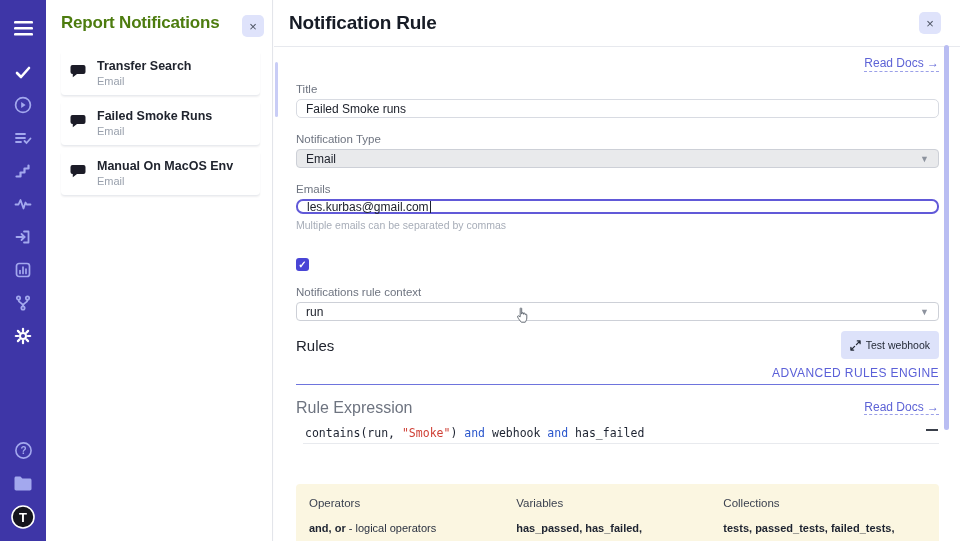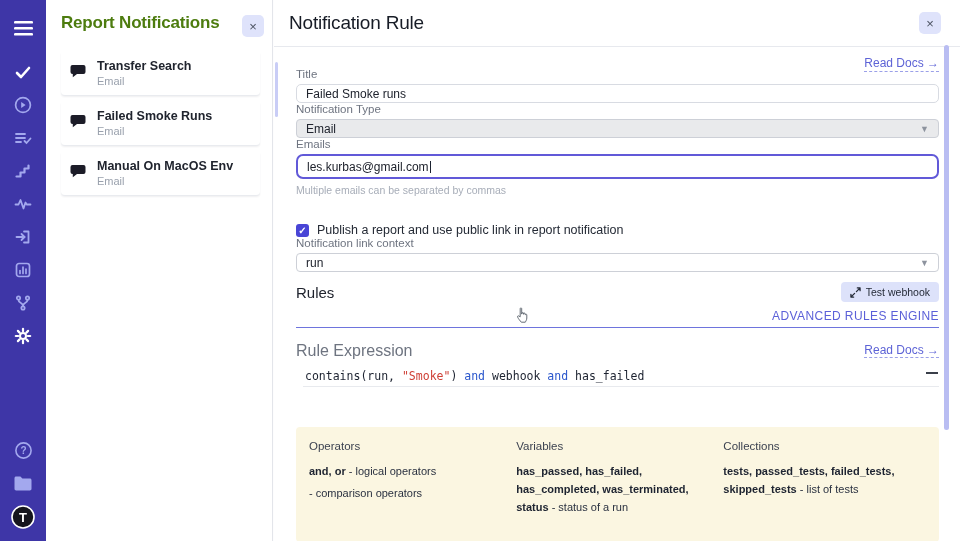--- a/index.html
+++ b/index.html
@@ -26,42 +26,42 @@
   .notif-item{display:flex;gap:10px;align-items:center;padding:6px 6px 8px 8px;
     border-bottom:1px solid #e9ebef;border-radius:0 0 4px 4px;
     box-shadow:0 1px 2px rgba(30,35,60,.07);margin-bottom:7px;cursor:pointer;background:#fff;}
   .nt{display:flex;flex-direction:column;gap:2px;}
   .nt .t{font-size:12.5px;font-weight:700;color:#20242e;}
   .nt .s{font-size:11px;color:#9aa1ad;}
   
   .mainpanel{position:absolute;left:274px;top:0;width:686px;height:541px;background:#fff;}
   .m-head{height:47px;border-bottom:1px solid #e7e9ee;display:flex;align-items:center;
     justify-content:space-between;padding:0 19px 0 15px;}
-  .m-title{font-size:19px;font-weight:400;color:#171c26;letter-spacing:-.2px;}
+  .m-title{font-size:19px;font-weight:700;color:#171c26;letter-spacing:-.2px;}
   .m-body{padding:3px 21px 0 22px;}
   .docs-row{text-align:right;margin-top:3px;height:15px;}
   .read-docs{display:inline-block;font-size:12px;color:#5d63d6;text-decoration:none;
     border-bottom:1px dashed #9ba0e8;line-height:1.15;cursor:pointer;}
-  .f-label{font-size:11.5px;color:#6e7480;}
+  .f-label{font-size:11.5px;color:#6e7480;margin-top:15px;}
   .input{margin-top:4px;height:19px;border:1px solid #d8dbe2;border-radius:5px;padding:0 9px;
     font-size:12px;color:#20242e;display:flex;align-items:center;background:#fff;cursor:text;}
-  .input.focused{border:2px solid #6159d8;border-radius:7px;height:25px;}
+  .input.focused{border:2px solid #6159d8;border-radius:7px;height:15px;}
   .caret{width:1px;height:12px;background:#1c2230;margin-left:1px;}
   .select{margin-top:4px;height:19px;border:1px solid #cdd0d7;border-radius:4px;padding:0 9px;
     font-size:12px;color:#20242e;display:flex;align-items:center;justify-content:space-between;cursor:pointer;background:#fff;}
   .select.gray{background:#e9eaec;}
   .sel-arrow{color:#8d939e;font-size:9px;}
   .hint{font-size:10.5px;color:#a7adb8;margin-top:5px;}
   .chk-row{display:flex;align-items:center;gap:8px;margin-top:27px;cursor:pointer;}
   .checkbox{width:13px;height:13px;border-radius:3px;background:#4945d6;color:#fff;font-size:10px;
     line-height:13px;text-align:center;font-weight:700;}
   .chk-label{font-size:12.5px;color:#242a35;}
   .rules-row{display:flex;align-items:center;justify-content:space-between;margin-top:10px;}
   .rules-h{font-size:15px;font-weight:400;color:#20242e;}
-  .webhook-btn{background:#dde2fa;border:none;border-radius:4px;height:20px;display:flex;
+  .webhook-btn{background:#dde2fa;border:none;border-radius:4px;height:28px;display:flex;
     align-items:center;gap:5px;padding:0 9px;font-size:10.5px;color:#252b38;cursor:pointer;
     font-family:"Liberation Sans",sans-serif;}
   .tab-row{margin-top:2px;border-bottom:1.5px solid #6e74dd;height:24px;display:flex;
     align-items:center;justify-content:flex-end;}
   .tab-label{font-size:12px;color:#5b60d8;letter-spacing:.4px;font-weight:500;cursor:pointer;}
   .expr-row{display:flex;justify-content:space-between;align-items:center;margin-top:14px;}
   .expr-label{font-size:16px;color:#6e7480;}
   .editor{margin-top:7px;height:60px;position:relative;padding-left:7px;cursor:text;}
   .code-line{font-family:"DejaVu Sans Mono","Liberation Mono",monospace;font-size:11.5px;
     color:#1c2230;border-bottom:1px solid #e8eaee;padding:2px 0 3px 2px;white-space:pre;}
@@ -247,24 +247,23 @@
 
     <div class="f-label">Emails</div>
     <div class="input focused">
       <span>les.kurbas@gmail.com</span>
       <span class="caret"></span>
     </div>
     <div class="hint">Multiple emails can be separated by commas</div>
 
     <div class="chk-row">
       <span class="checkbox">✓</span>
-      <span class="chk-label">Publish a report and use public link in report notification</span>
-    </div>
-
-    <div class="f-label">Notification link context</div>
+    </div>
+
+    <div class="f-label">Notifications rule context</div>
     <div class="select">
       <span>run</span>
       <span class="sel-arrow">▼</span>
     </div>
 
     <div class="rules-row">
       <div class="rules-h">Rules</div>
       <button class="webhook-btn">
         <svg width="11" height="11" viewBox="0 0 12 12">
             <g stroke="#252b38" stroke-width="1.4" fill="none" stroke-linecap="round" stroke-linejoin="round">

